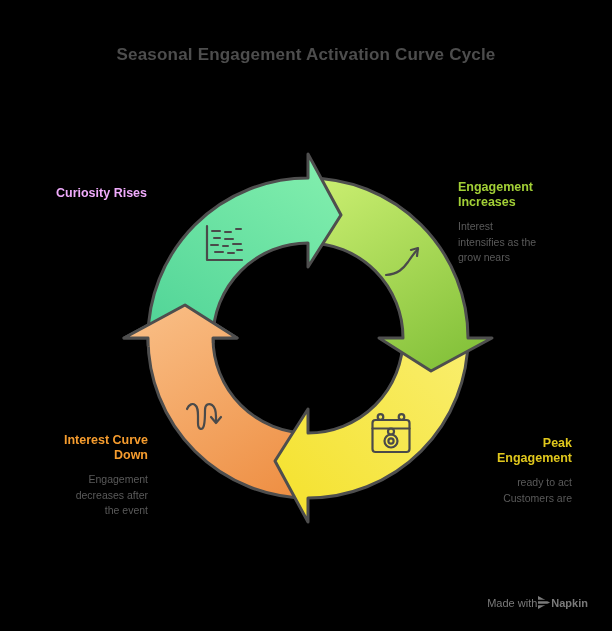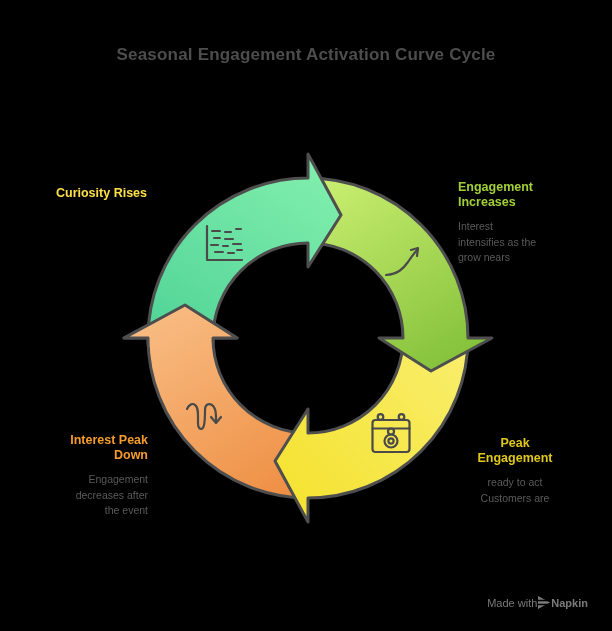--- a/index.html
+++ b/index.html
@@ -12,21 +12,21 @@
     font-size:17px;font-weight:700;letter-spacing:0.2px;margin:0;
   }
   .cycle-svg{position:absolute;left:0;top:0;}
   .label{position:absolute;}
   .label .step-title{font-size:12.5px;font-weight:700;line-height:15px;margin:0 0 9px 0;}
   .label .step-desc{font-size:10.5px;line-height:15.5px;}
   .label span{display:block;}
   .tl{top:186px;right:465px;width:112px;text-align:right;}
   .tr{top:180px;left:458px;width:114px;text-align:left;}
   .bl{top:433px;right:464px;width:122px;text-align:right;}
-  .br{top:436px;left:458px;width:114px;text-align:center;}
+  .br{top:436px;left:458px;width:114px;text-align:right;}
   .footer{
     position:absolute;top:595px;right:24px;display:flex;align-items:center;
     color:#7A7A7A;font-size:11px;
   }
   .footer .brand{font-weight:700;}
   .footer svg{display:block;}
 </style>
 </head>
 <body>
 
@@ -100,21 +100,21 @@
       </g>
 
       <g>
         <path d="M 187 409 C 189 404 193 403 195 405 C 198 407 198 411 198 416 L 198 423 C 198 430 203 431 204 425 C 205 421 205 415 205 410 C 205 404 209 403 212 405 C 215 407 216 412 216 417 L 216 422"></path>
         <polyline points="211,417 216,423 221,417"></polyline>
       </g>
     </g>
   </svg>
 
   <div class="label tl">
-    <p class="step-title" style="color: #fde047; text-align: right;">
+    <p class="step-title" style="color: #f0abfc; text-align: right;">
       <span>Curiosity Rises</span>
     </p>
   </div>
 
   <div class="label tr">
     <p class="step-title" style="color: rgb(162, 207, 54);">
       <span>Engagement</span>
       <span>Increases</span>
     </p>
     <div class="step-desc" style="color: rgb(90, 90, 90);">
@@ -130,21 +130,21 @@
       <span>Engagement</span>
     </p>
     <div class="step-desc" style="color: rgb(90, 90, 90);">
       <span>ready to act</span>
       <span>Customers are</span>
     </div>
   </div>
 
   <div class="label bl">
     <p class="step-title" style="color: rgb(245, 156, 46);">
-      <span>Interest Peak</span>
+      <span>Interest Curve</span>
       <span>Down</span>
     </p>
     <div class="step-desc" style="color: rgb(90, 90, 90);">
       <span>Engagement</span>
       <span>decreases after</span>
       <span>the event</span>
     </div>
   </div>
 
   <div class="footer" style="color: rgb(122, 122, 122);">

